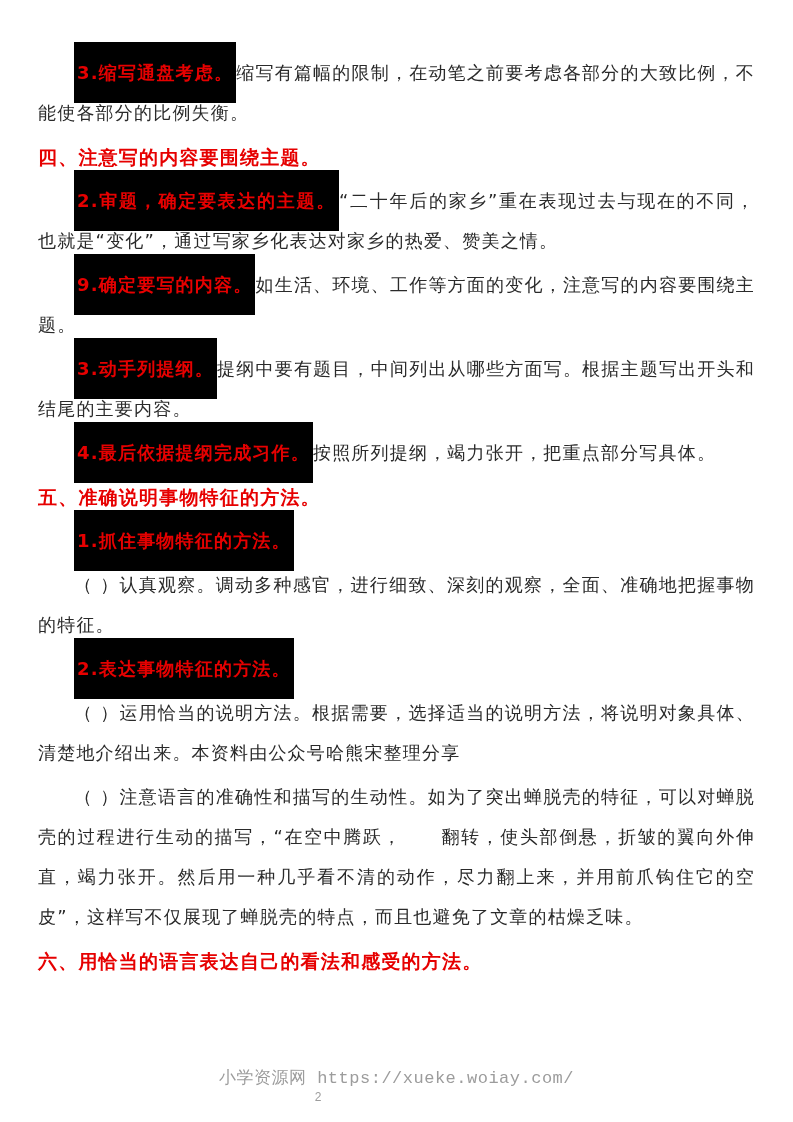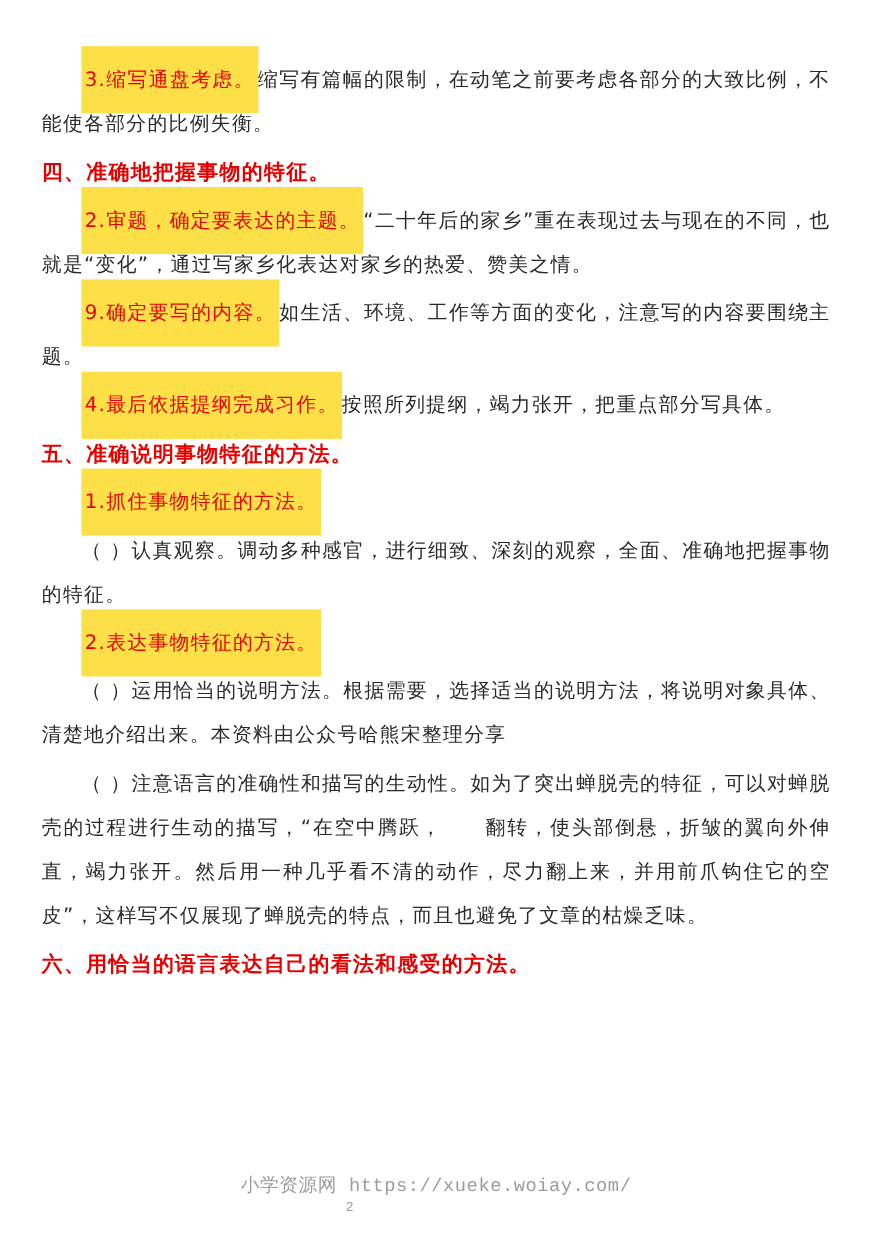--- a/index.html
+++ b/index.html
@@ -32,23 +32,23 @@
     margin: 0 0 4px 0;
     font-size: 19px;
     line-height: 40px;
     letter-spacing: 1.2px;
     font-weight: bold;
     color: #e60000;
     text-indent: 0;
     text-align: left;
   }
   .hl {
-    background: #fde047;
+    background: #000000;
     color: #e60000;
-    font-weight: normal;
+    font-weight: bold;
     padding: 20px 3px;
   }
   .footer-site {
     position: absolute;
     top: 1066px;
     left: 0;
     width: 793px;
     text-align: center;
     font-size: 17px;
     letter-spacing: 0.5px;
@@ -67,26 +67,27 @@
   }
 </style>
 </head>
 <body>
 
 <div class="page">
   <div class="content">
 
     <p class="para"><span class="hl">3.缩写通盘考虑。</span><span>缩写有篇幅的限制，在动笔之前要考虑各部分的大致比例，不能使各部分的比例失衡。</span></p>
 
-    <p class="heading">四、准确地把握事物的特征。</p>
+    <p class="heading">四、注意写的内容要围绕主题。</p>
 
     <p class="para"><span class="hl">2.审题，确定要表达的主题。</span><span>“二十年后的家乡”重在表现过去与现在的不同，也就是“变化”，通过写家乡化表达对家乡的热爱、赞美之情。</span></p>
 
     <p class="para"><span class="hl">9.确定要写的内容。</span><span>如生活、环境、工作等方面的变化，注意写的内容要围绕主题。</span></p>
 
+    <p class="para"><span class="hl">3.动手列提纲。</span><span>提纲中要有题目，中间列出从哪些方面写。根据主题写出开头和结尾的主要内容。</span></p>
 
     <p class="para"><span class="hl">4.最后依据提纲完成习作。</span><span>按照所列提纲，竭力张开，把重点部分写具体。</span></p>
 
     <p class="heading">五、准确说明事物特征的方法。</p>
 
     <p class="para"><span class="hl">1.抓住事物特征的方法。</span></p>
 
     <p class="para">（ ）认真观察。调动多种感官，进行细致、深刻的观察，全面、准确地把握事物的特征。</p>
 
 

